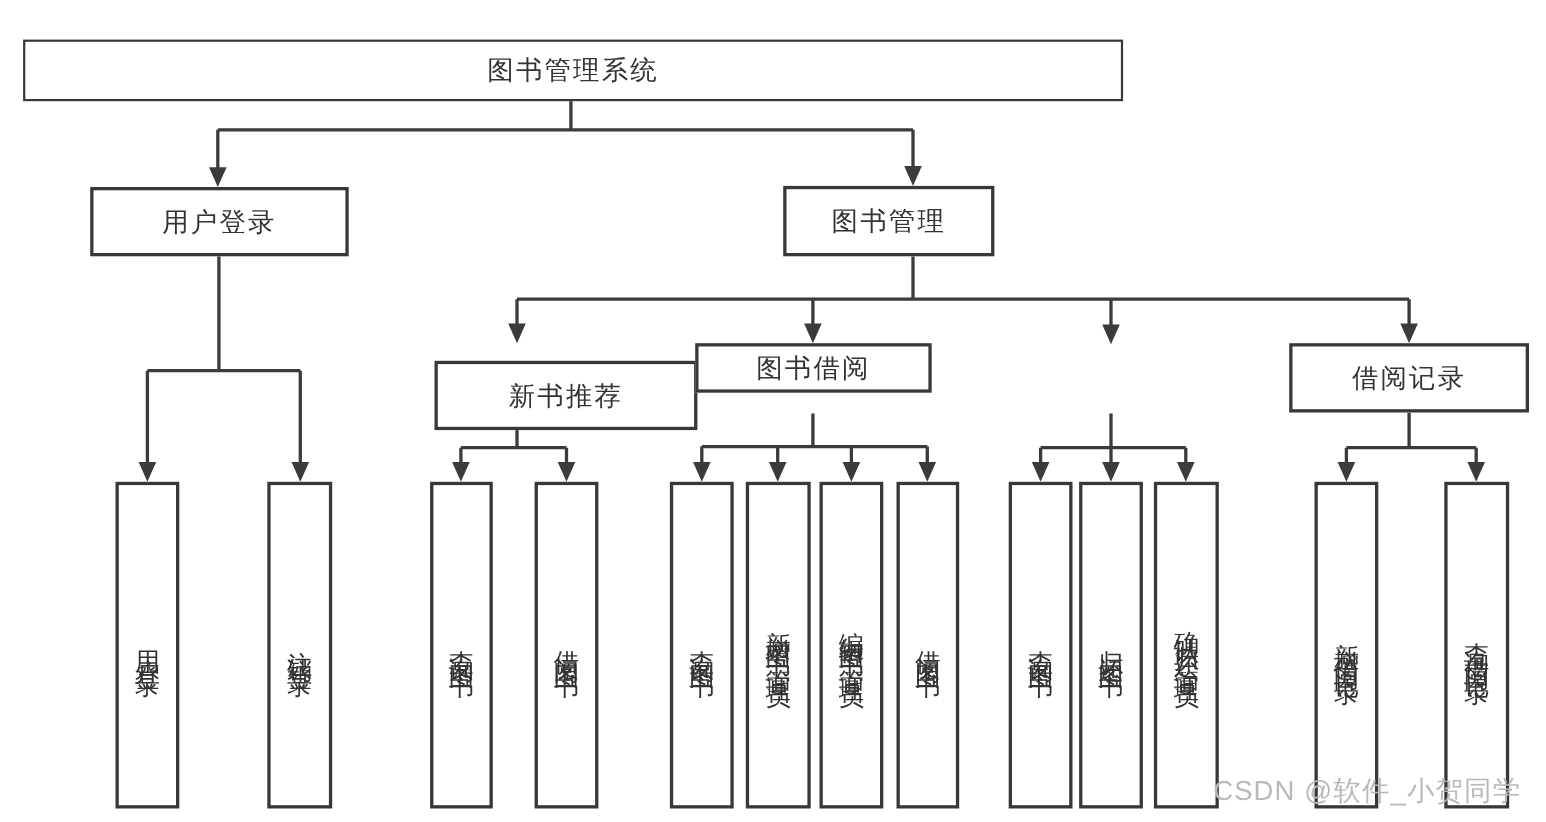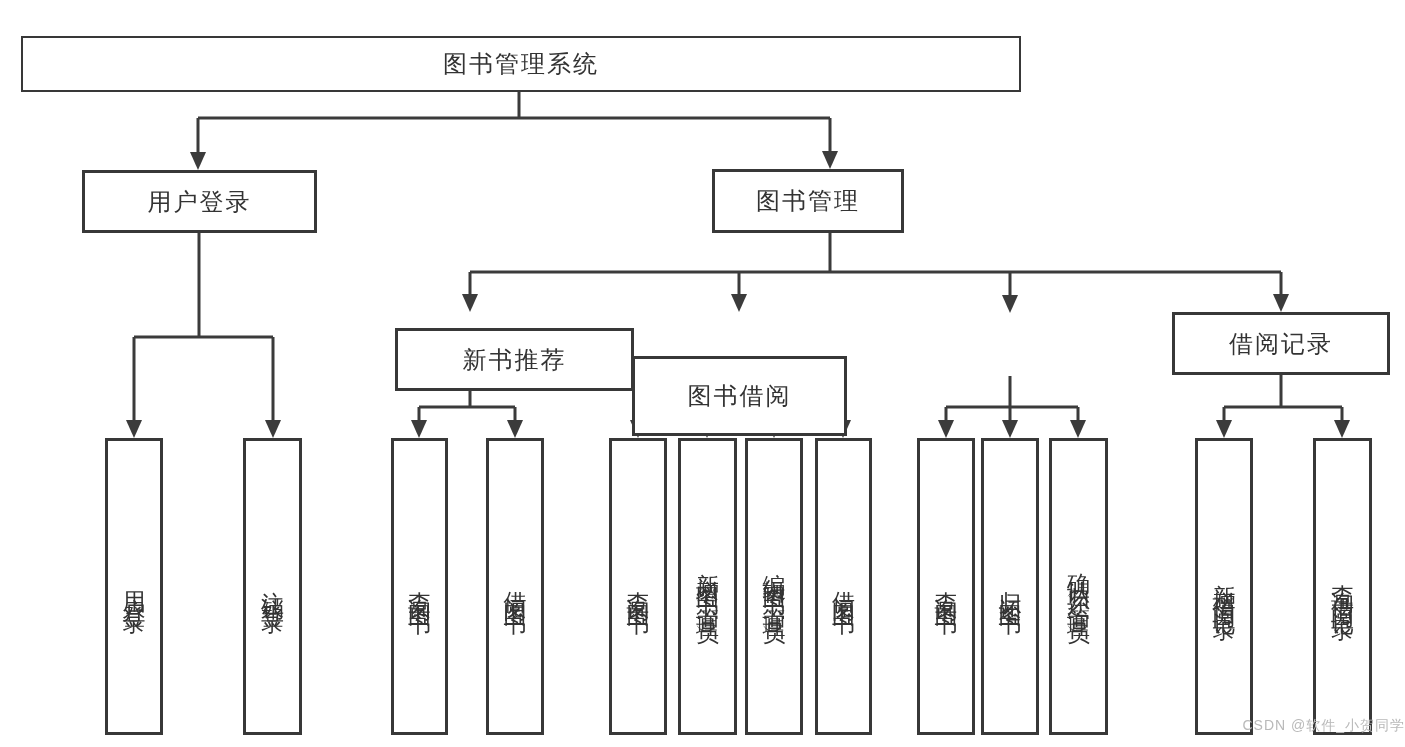--- a/index.html
+++ b/index.html
@@ -29,23 +29,23 @@
   .node--leaf { font-size:23px; letter-spacing:0; }
   .vtext {
     writing-mode:vertical-rl;
     text-orientation:mixed;
     letter-spacing:7px;
     line-height:1;
     white-space:nowrap;
   }
   .watermark {
     position:absolute;
-    right:0; bottom:12px;
+    right:22px; bottom:12px;
     color:#b9b9b9;
-    font-size:14px;
+    font-size:25px;
     letter-spacing:1px;
     z-index:5;
   }
 </style>
 </head>
 <body>
 
 <div class="canvas">
 
   <svg class="wires" viewBox="0 0 1405 747" xmlns="http://www.w3.org/2000/svg">
@@ -95,21 +95,21 @@
   <div class="node" style="left:82px; top:170px; width:235px; height:63px;">
     <span>用户登录</span>
   </div>
   <div class="node" style="left:712px; top:169px; width:192px; height:64px;">
     <span>图书管理</span>
   </div>
 
   <div class="node" style="left:363px; top:328px; width:239px; height:63px;margin-left:32px;">
     <span>新书推荐</span>
   </div>
-  <div class="node" style="left:632px; top:312px; width:215px; height:80px;margin-top:44px;">
+  <div class="node" style="left:632px; top:312px; width:215px; height:45px;">
     <span>图书借阅</span>
   </div>
   <div class="node" style="left:1172px; top:312px; width:218px; height:63px;">
     <span>借阅记录</span>
   </div>
 
   <div class="node node--leaf" style="left:105px; top:438px; width:58px; height:297px;">
     <span class="vtext">用户登录</span>
   </div>
   <div class="node node--leaf" style="left:243px; top:438px; width:59px; height:297px;">

